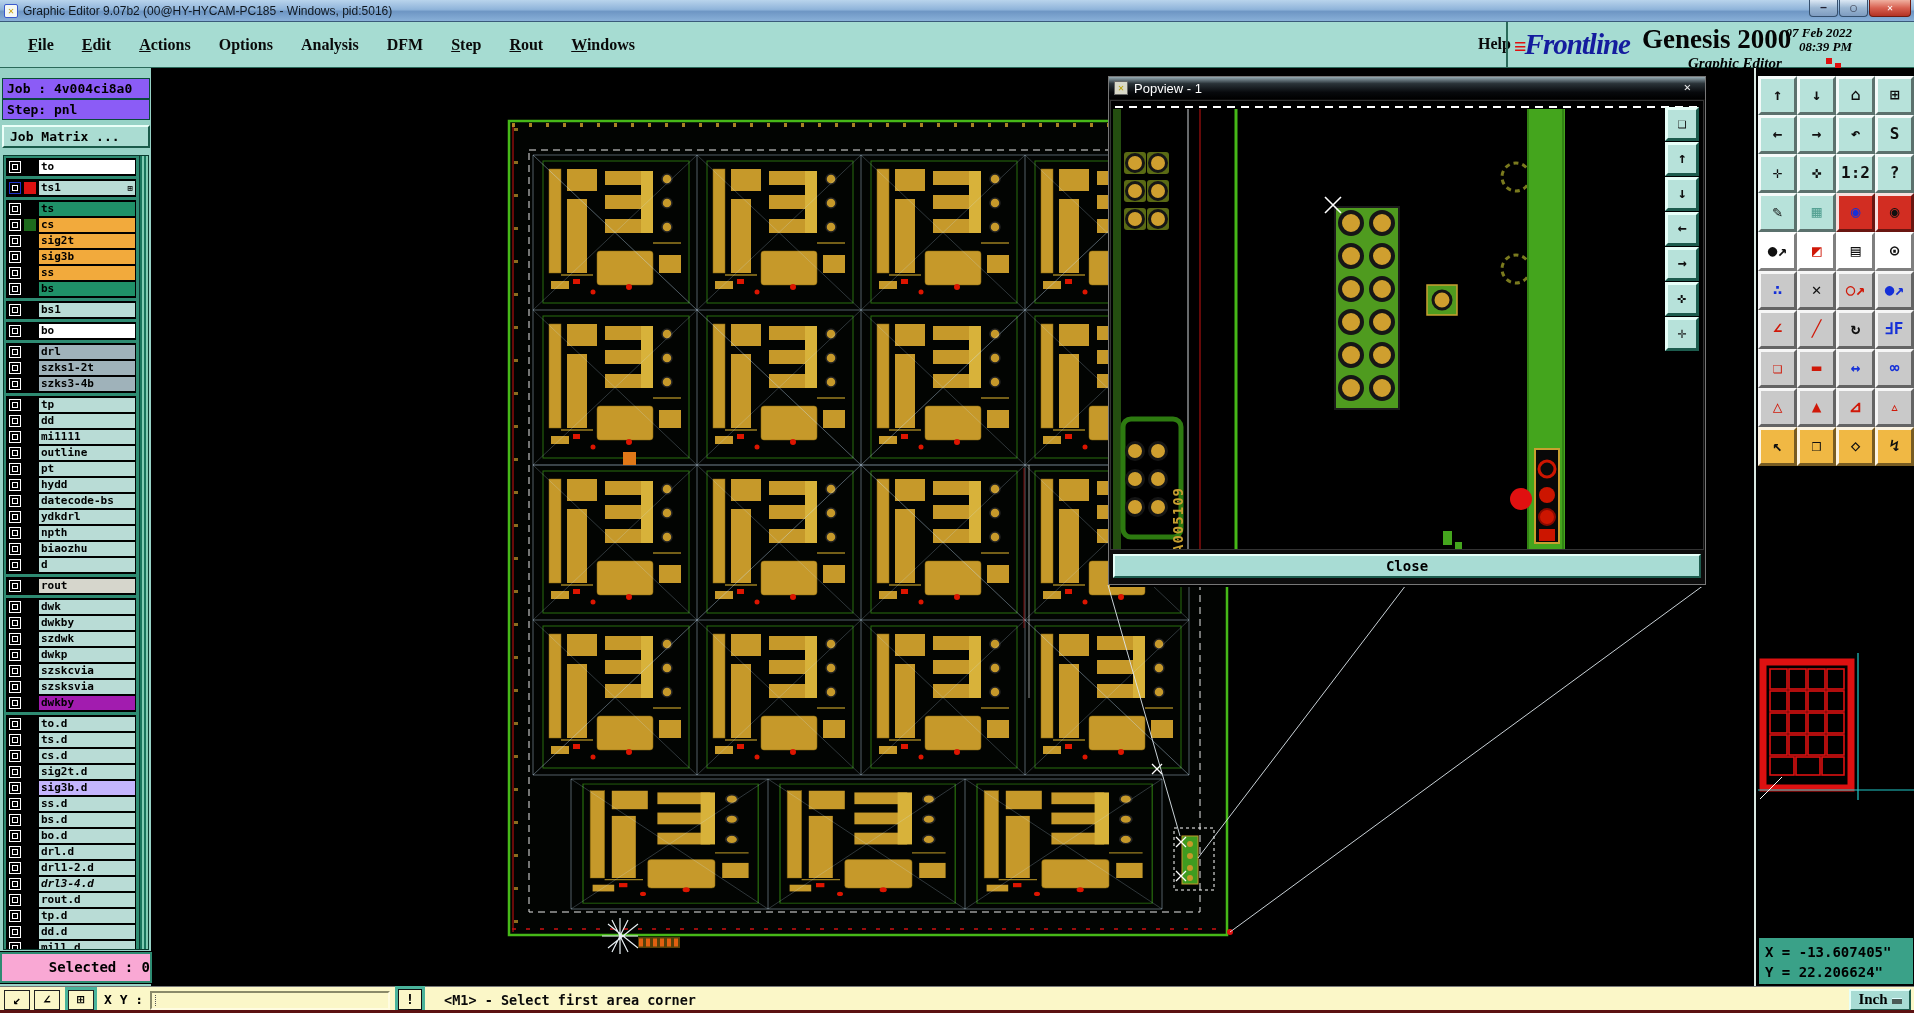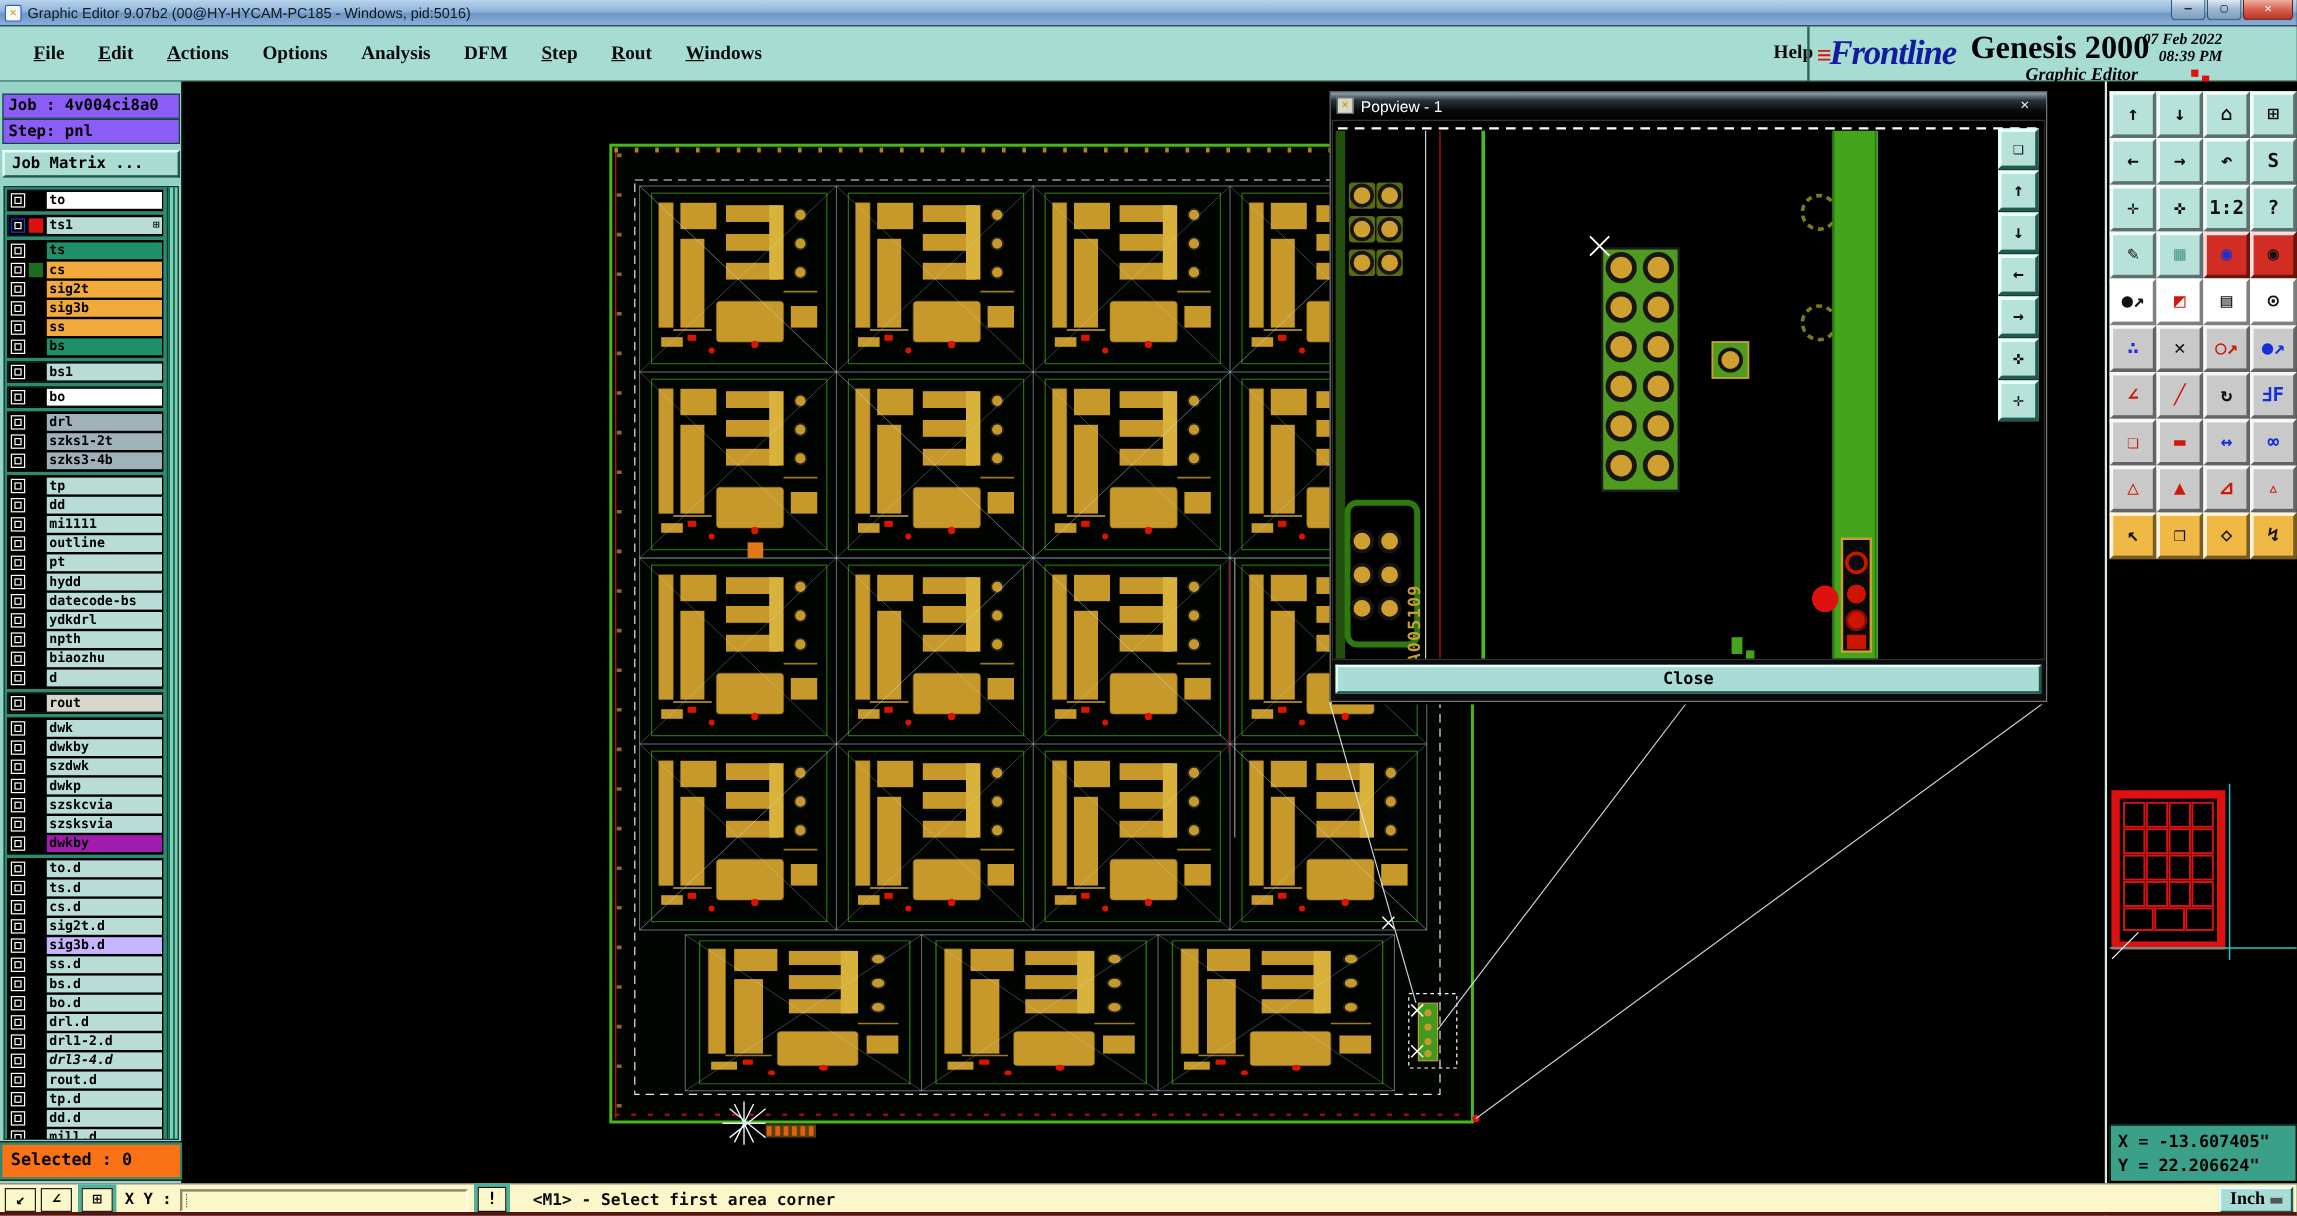--- a/index.html
+++ b/index.html
@@ -51,22 +51,22 @@
   .lscroll { position:absolute; right:0; top:0; width:9px; height:100%;
     background:repeating-linear-gradient(90deg,#17745c 0 2px,#7ecbb2 2px 4px); border-left:1px solid #0a3a2e;}
   .lgroup { border:1px solid #000; margin-bottom:3px; background:#000; margin-right:10px;}
   .lrow { display:flex; align-items:center; height:16px; background:#000; }
   .cb { width:12px; height:12px; border:1px solid #fff; background:#000; margin-left:2px; position:relative; flex:none;}
   .cb::after { content:""; position:absolute; inset:2px; border:1px solid #fff; }
   .sw { width:12px; height:12px; margin-left:3px; background:#000; flex:none;}
   .lab { flex:1; margin-left:3px; height:14px; font-size:11px; font-weight:bold; line-height:14px;
     padding-left:2px; color:#000; overflow:hidden; white-space:nowrap; display:flex;}
   .lab .badge { margin-left:auto; margin-right:2px; font-size:9px; line-height:14px;}
-  .selectedbar { position:absolute; left:0px; top:884px; width:152px; height:31px; background:#f97316;
-    border:2px solid #2e8b72; outline:1px solid #000; font-size:14px; font-weight:bold; line-height:26px; padding-left:7px; }
+  .selectedbar { position:absolute; left:0px; top:884px; width:152px; height:31px; background:#f9a8d4;
+    border:2px solid #2e8b72; outline:1px solid #000; font-size:14px; font-weight:bold; line-height:26px; padding-left:7px;text-align:right; }
 
   
   .canvas { position:absolute; left:152px; top:68px; width:1602px; height:945px; background:#000; }
 
   
   .popview { position:absolute; left:1108px; top:76px; width:598px; height:509px; background:#0c0c0c;
     border:1px solid #777; box-shadow:2px 2px 0 #000; z-index:30; }
   .pv-title { height:22px; background:linear-gradient(180deg,#95aab2 0%,#2a3338 30%,#07090c 70%,#000 100%);
     display:flex; align-items:center; color:#fff; }
   .pv-icon { width:14px; height:14px; margin:0 6px 0 5px; background:#d8d8c8; border:1px solid #666;

